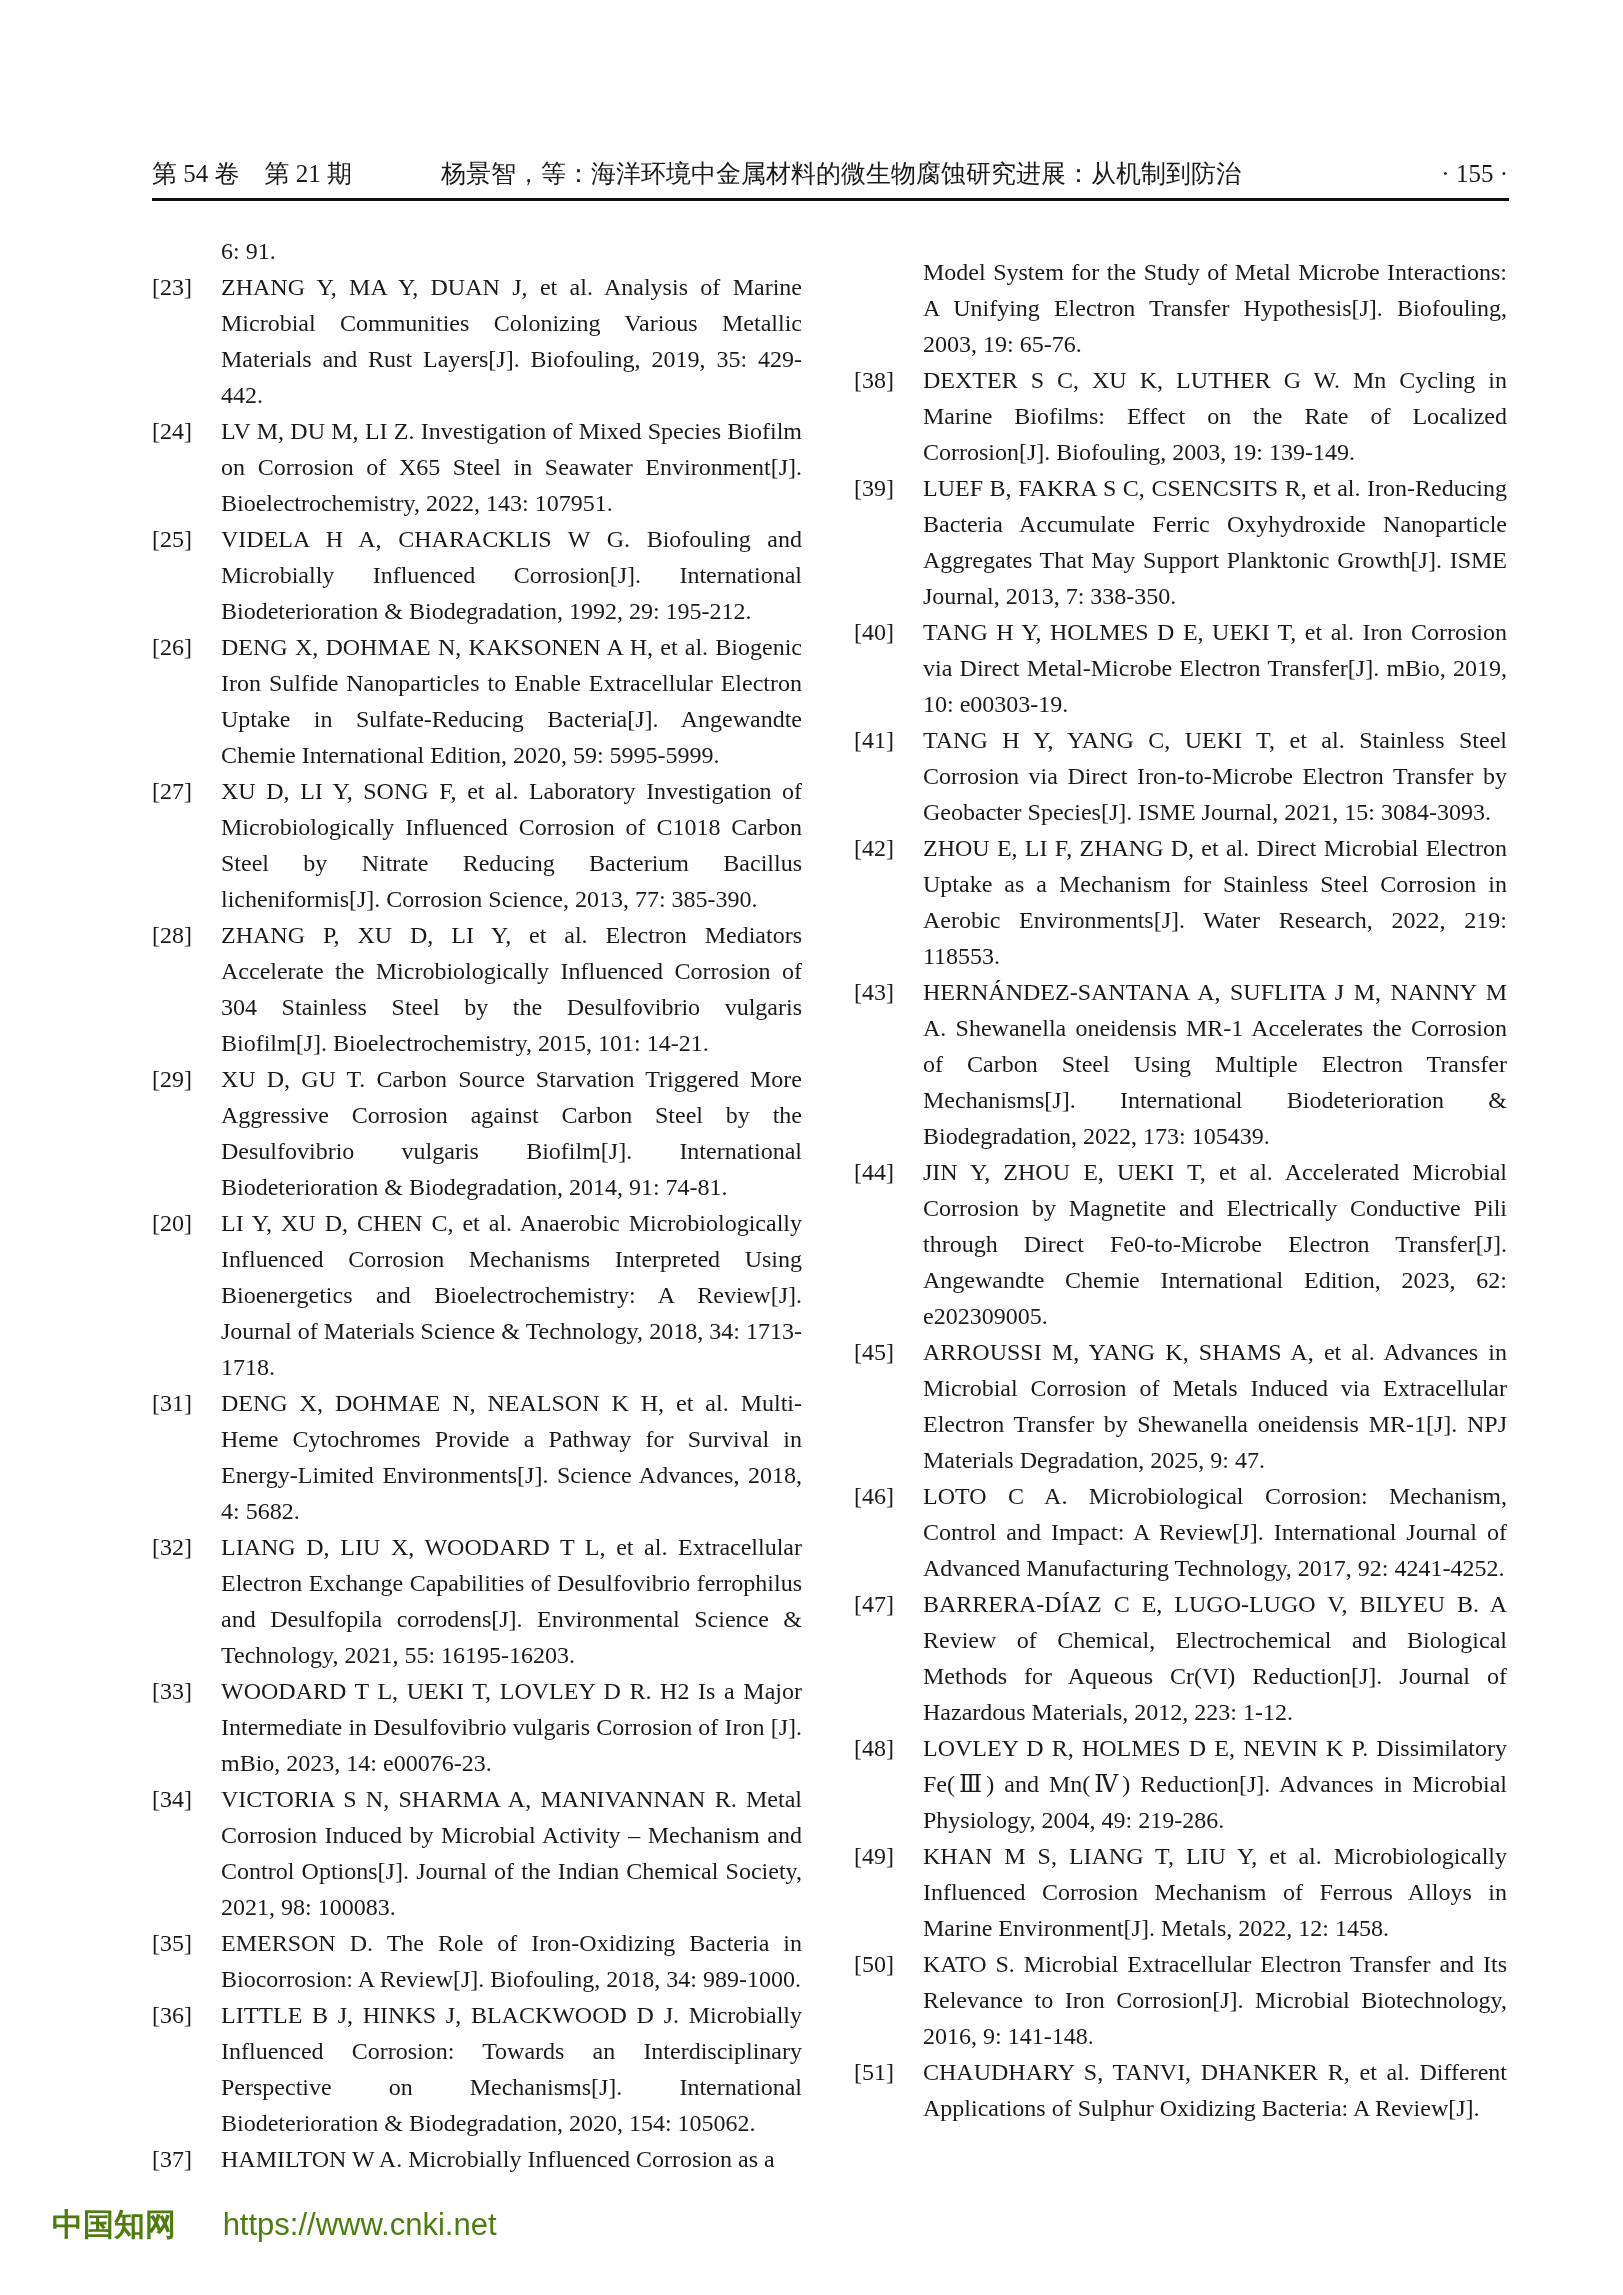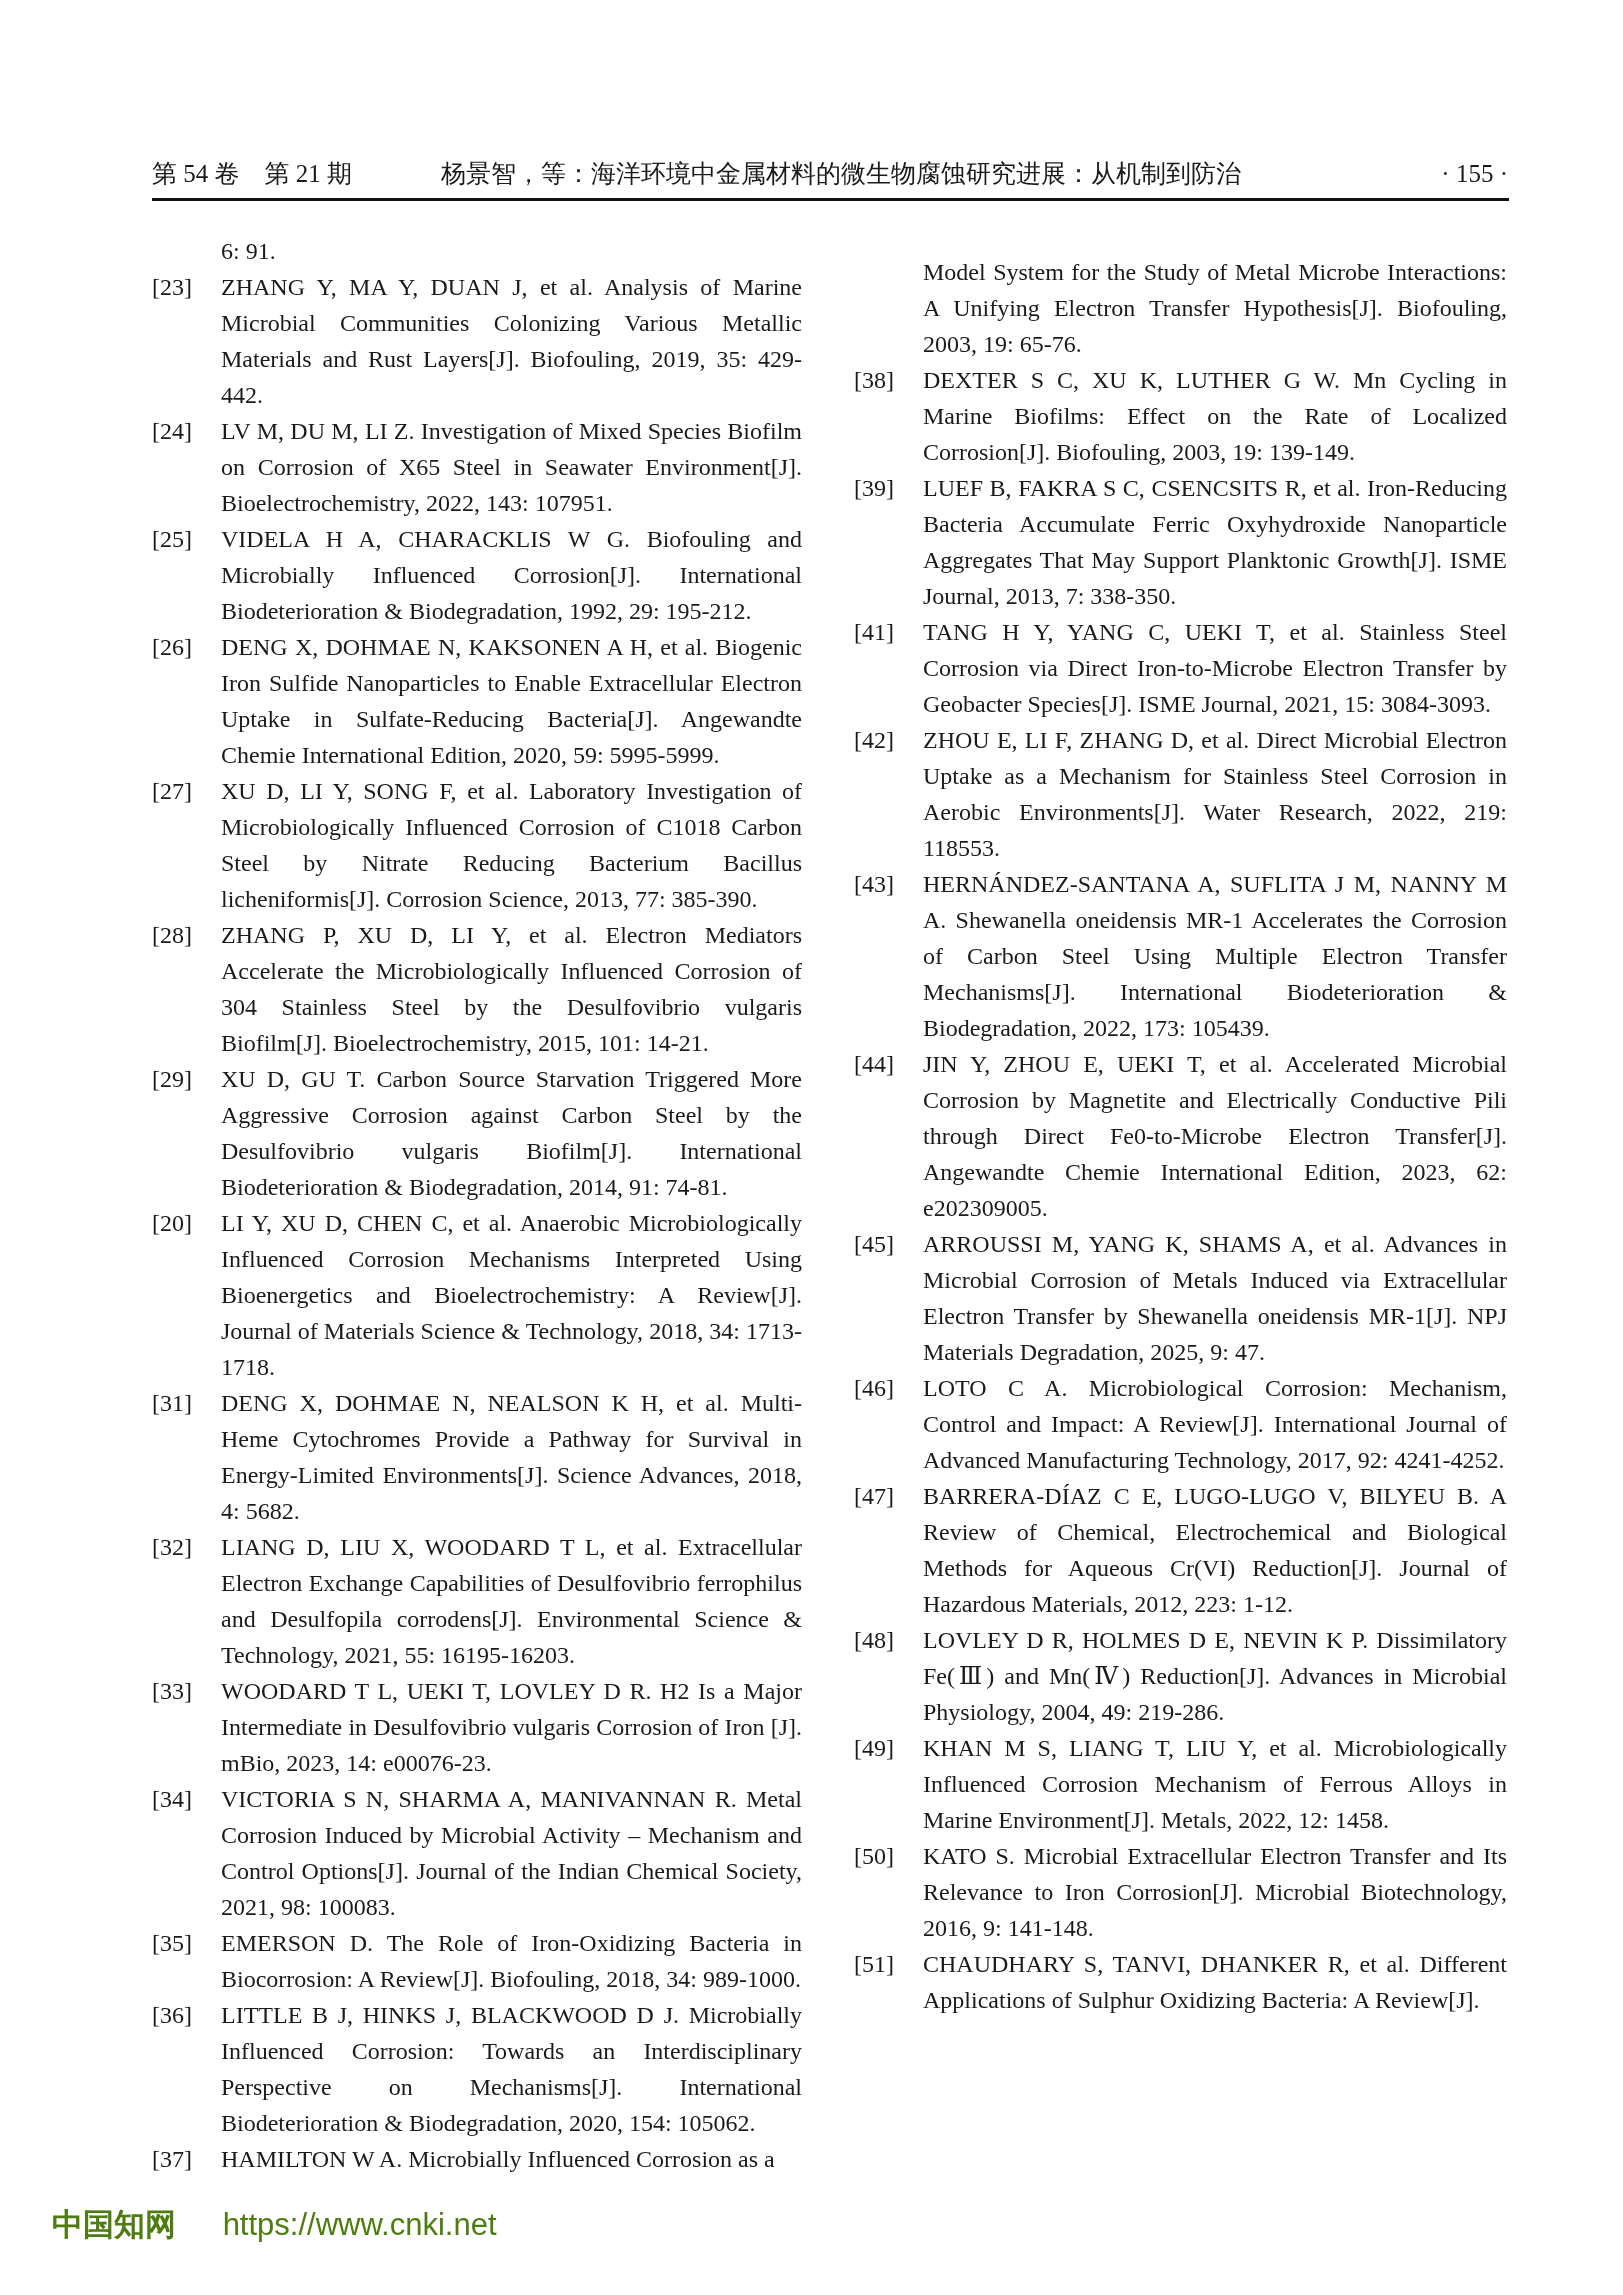--- a/index.html
+++ b/index.html
@@ -54,20 +54,21 @@
     </div>
 </div>
 
 <div class="col right">
   <div class="ref cont">
     <span>Model System for the Study of Metal Microbe Interactions: A Unifying Electron Transfer Hypothesis[J]. Biofouling, 2003, 19: 65-76.</span>
   </div>
   <div id="right-refs">
       <div class="ref"><span class="num">[38]</span><span>DEXTER S C, XU K, LUTHER G W. Mn Cycling in Marine Biofilms: Effect on the Rate of Localized Corrosion[J]. Biofouling, 2003, 19: 139-149.</span></div>
       <div class="ref"><span class="num">[39]</span><span>LUEF B, FAKRA S C, CSENCSITS R, et al. Iron-Reducing Bacteria Accumulate Ferric Oxyhydroxide Nanoparticle Aggregates That May Support Planktonic Growth[J]. ISME Journal, 2013, 7: 338-350.</span></div>
+      <div class="ref"><span class="num">[40]</span><span>TANG H Y, HOLMES D E, UEKI T, et al. Iron Corrosion via Direct Metal-Microbe Electron Transfer[J]. mBio, 2019, 10: e00303-19.</span></div>
       <div class="ref"><span class="num">[41]</span><span>TANG H Y, YANG C, UEKI T, et al. Stainless Steel Corrosion via Direct Iron-to-Microbe Electron Transfer by Geobacter Species[J]. ISME Journal, 2021, 15: 3084-3093.</span></div>
       <div class="ref"><span class="num">[42]</span><span>ZHOU E, LI F, ZHANG D, et al. Direct Microbial Electron Uptake as a Mechanism for Stainless Steel Corrosion in Aerobic Environments[J]. Water Research, 2022, 219: 118553.</span></div>
       <div class="ref"><span class="num">[43]</span><span>HERNÁNDEZ-SANTANA A, SUFLITA J M, NANNY M A. Shewanella oneidensis MR-1 Accelerates the Corrosion of Carbon Steel Using Multiple Electron Transfer Mechanisms[J]. International Biodeterioration &amp; Biodegradation, 2022, 173: 105439.</span></div>
       <div class="ref"><span class="num">[44]</span><span>JIN Y, ZHOU E, UEKI T, et al. Accelerated Microbial Corrosion by Magnetite and Electrically Conductive Pili through Direct Fe0-to-Microbe Electron Transfer[J]. Angewandte Chemie International Edition, 2023, 62: e202309005.</span></div>
       <div class="ref"><span class="num">[45]</span><span>ARROUSSI M, YANG K, SHAMS A, et al. Advances in Microbial Corrosion of Metals Induced via Extracellular Electron Transfer by Shewanella oneidensis MR-1[J]. NPJ Materials Degradation, 2025, 9: 47.</span></div>
       <div class="ref"><span class="num">[46]</span><span>LOTO C A. Microbiological Corrosion: Mechanism, Control and Impact: A Review[J]. International Journal of Advanced Manufacturing Technology, 2017, 92: 4241-4252.</span></div>
       <div class="ref"><span class="num">[47]</span><span>BARRERA-DÍAZ C E, LUGO-LUGO V, BILYEU B. A Review of Chemical, Electrochemical and Biological Methods for Aqueous Cr(VI) Reduction[J]. Journal of Hazardous Materials, 2012, 223: 1-12.</span></div>
       <div class="ref"><span class="num">[48]</span><span>LOVLEY D R, HOLMES D E, NEVIN K P. Dissimilatory Fe(Ⅲ) and Mn(Ⅳ) Reduction[J]. Advances in Microbial Physiology, 2004, 49: 219-286.</span></div>
       <div class="ref"><span class="num">[49]</span><span>KHAN M S, LIANG T, LIU Y, et al. Microbiologically Influenced Corrosion Mechanism of Ferrous Alloys in Marine Environment[J]. Metals, 2022, 12: 1458.</span></div>
       <div class="ref"><span class="num">[50]</span><span>KATO S. Microbial Extracellular Electron Transfer and Its Relevance to Iron Corrosion[J]. Microbial Biotechnology, 2016, 9: 141-148.</span></div>

